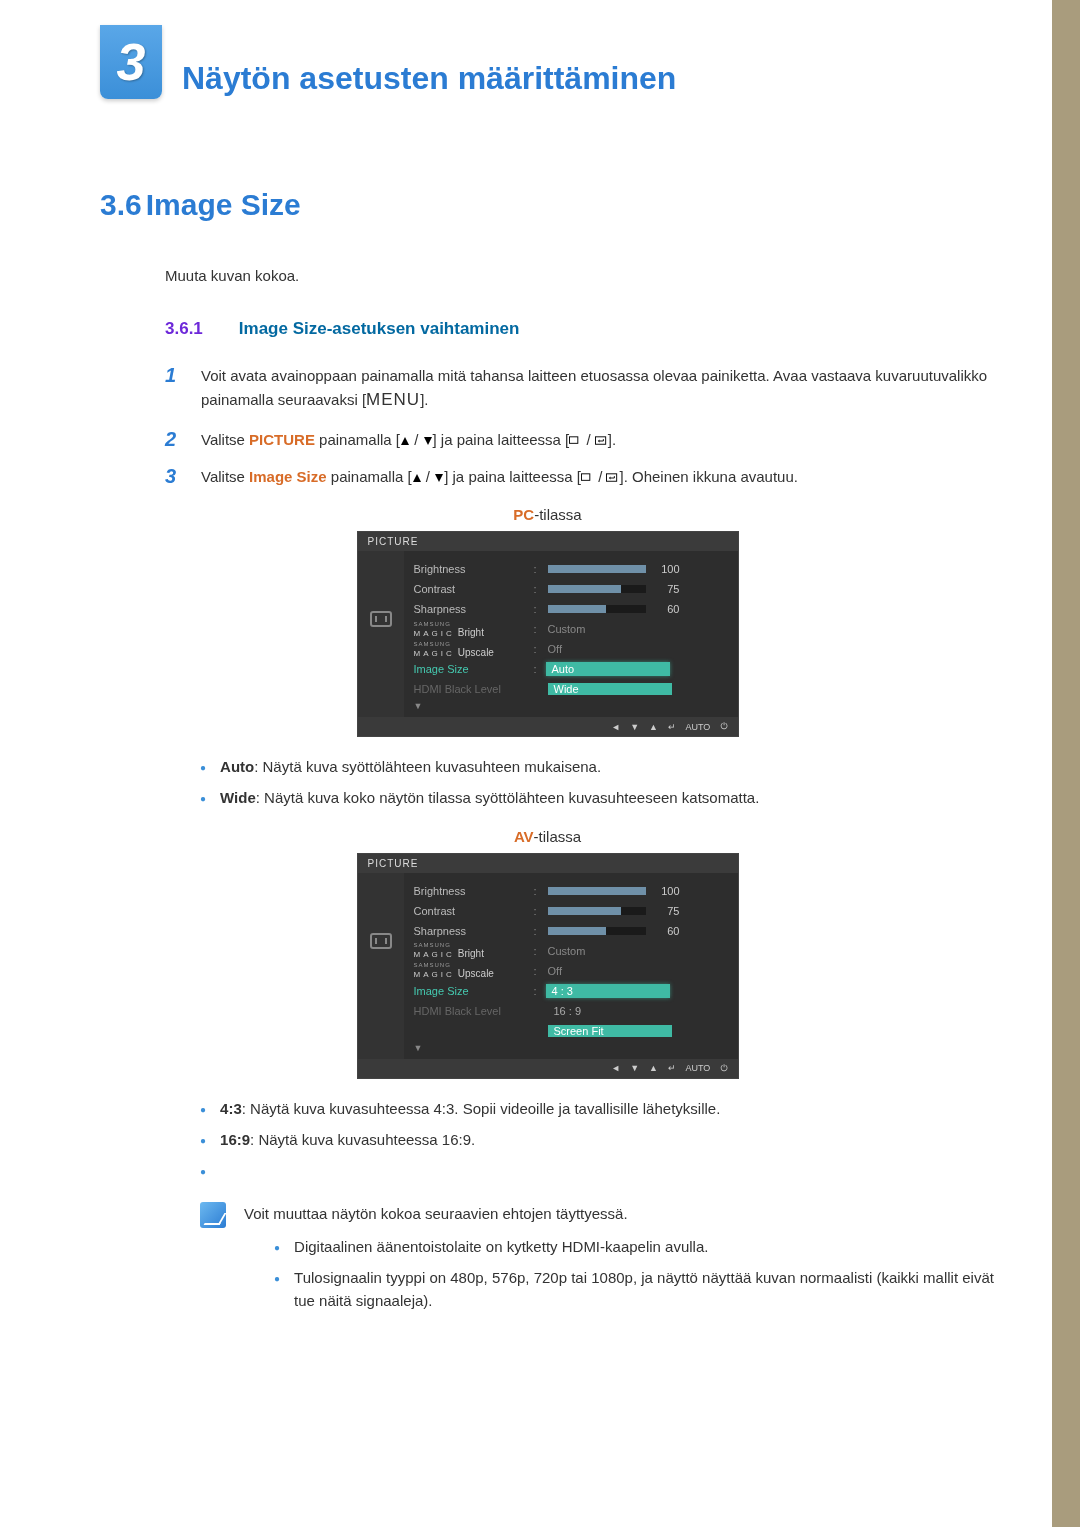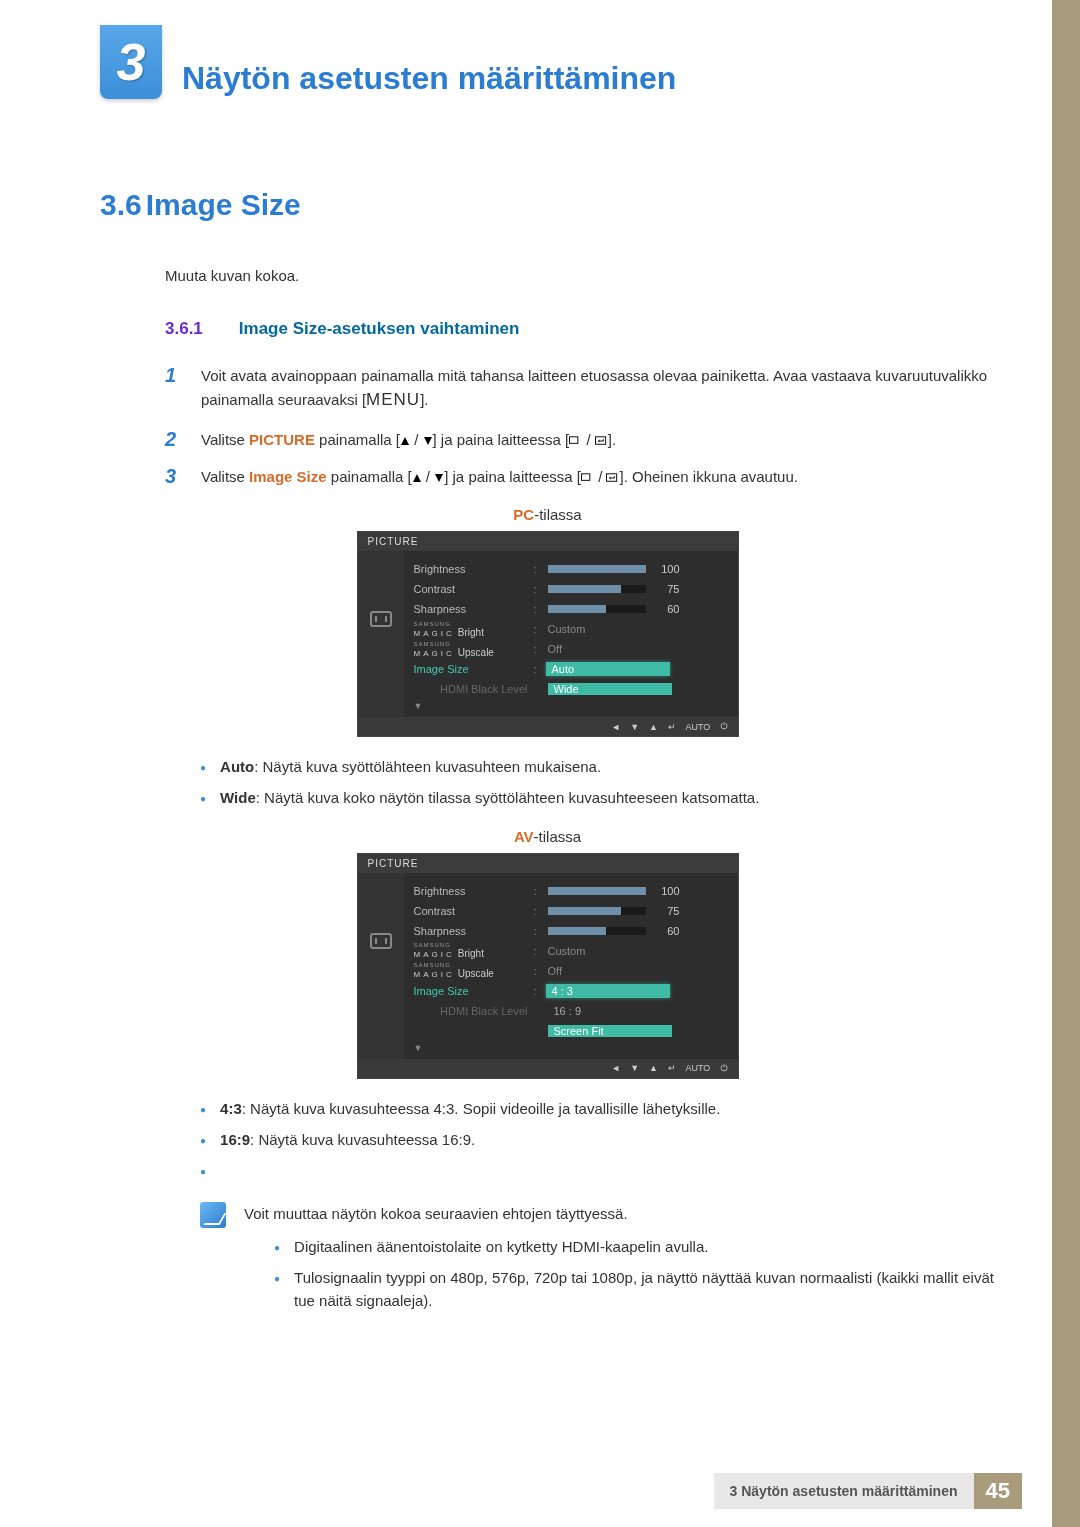--- a/index.html
+++ b/index.html
@@ -99,21 +99,21 @@
   .osd-side-icon::before {
     content: ""; position: absolute;
     left: 3px; right: 3px; top: 3px; bottom: 3px;
     border-left: 2px solid #888;
     border-right: 2px solid #888;
   }
   .osd-main { flex: 1; padding: 8px 14px 6px 10px; }
   .osd-row { display: flex; align-items: center; height: 20px; gap: 6px; }
   .osd-label { width: 114px; color: #bbb; }
   .osd-label.active { color: #45c9b0; }
-  .osd-label.dim { color: #666; text-align: right; }
+  .osd-label.dim { color: #666; }
   .osd-label.magic { line-height: 1; }
   .osd-label.magic .sm { font-size: 6px; letter-spacing: 1px; display: block; color: #999; }
   .osd-label.magic .mg { font-size: 8px; letter-spacing: 3px; color: #ccc; }
   .osd-label.magic .suf { font-size: 10px; color: #ccc; }
   .osd-colon { width: 8px; color: #888; }
   .osd-bar {
     width: 98px; height: 8px; background: #1a1a1a;
     position: relative;
   }
   .osd-bar-fill { height: 100%; background: #6f90a8; }
@@ -443,17 +443,13 @@
           <div class="bullet-item">
             <span class="bullet">●</span>
             <div>Tulosignaalin tyyppi on 480p, 576p, 720p tai 1080p, ja näyttö näyttää kuvan normaalisti (kaikki mallit eivät tue näitä signaaleja).</div>
           </div>
         </div>
       </div>
     </div>
 
   </div>
 
-  <div class="footer">
-    <div class="footer-text">3 Näytön asetusten määrittäminen</div>
-    <div class="footer-page">45</div>
-  </div>
 </div>
 
 </body></html>

